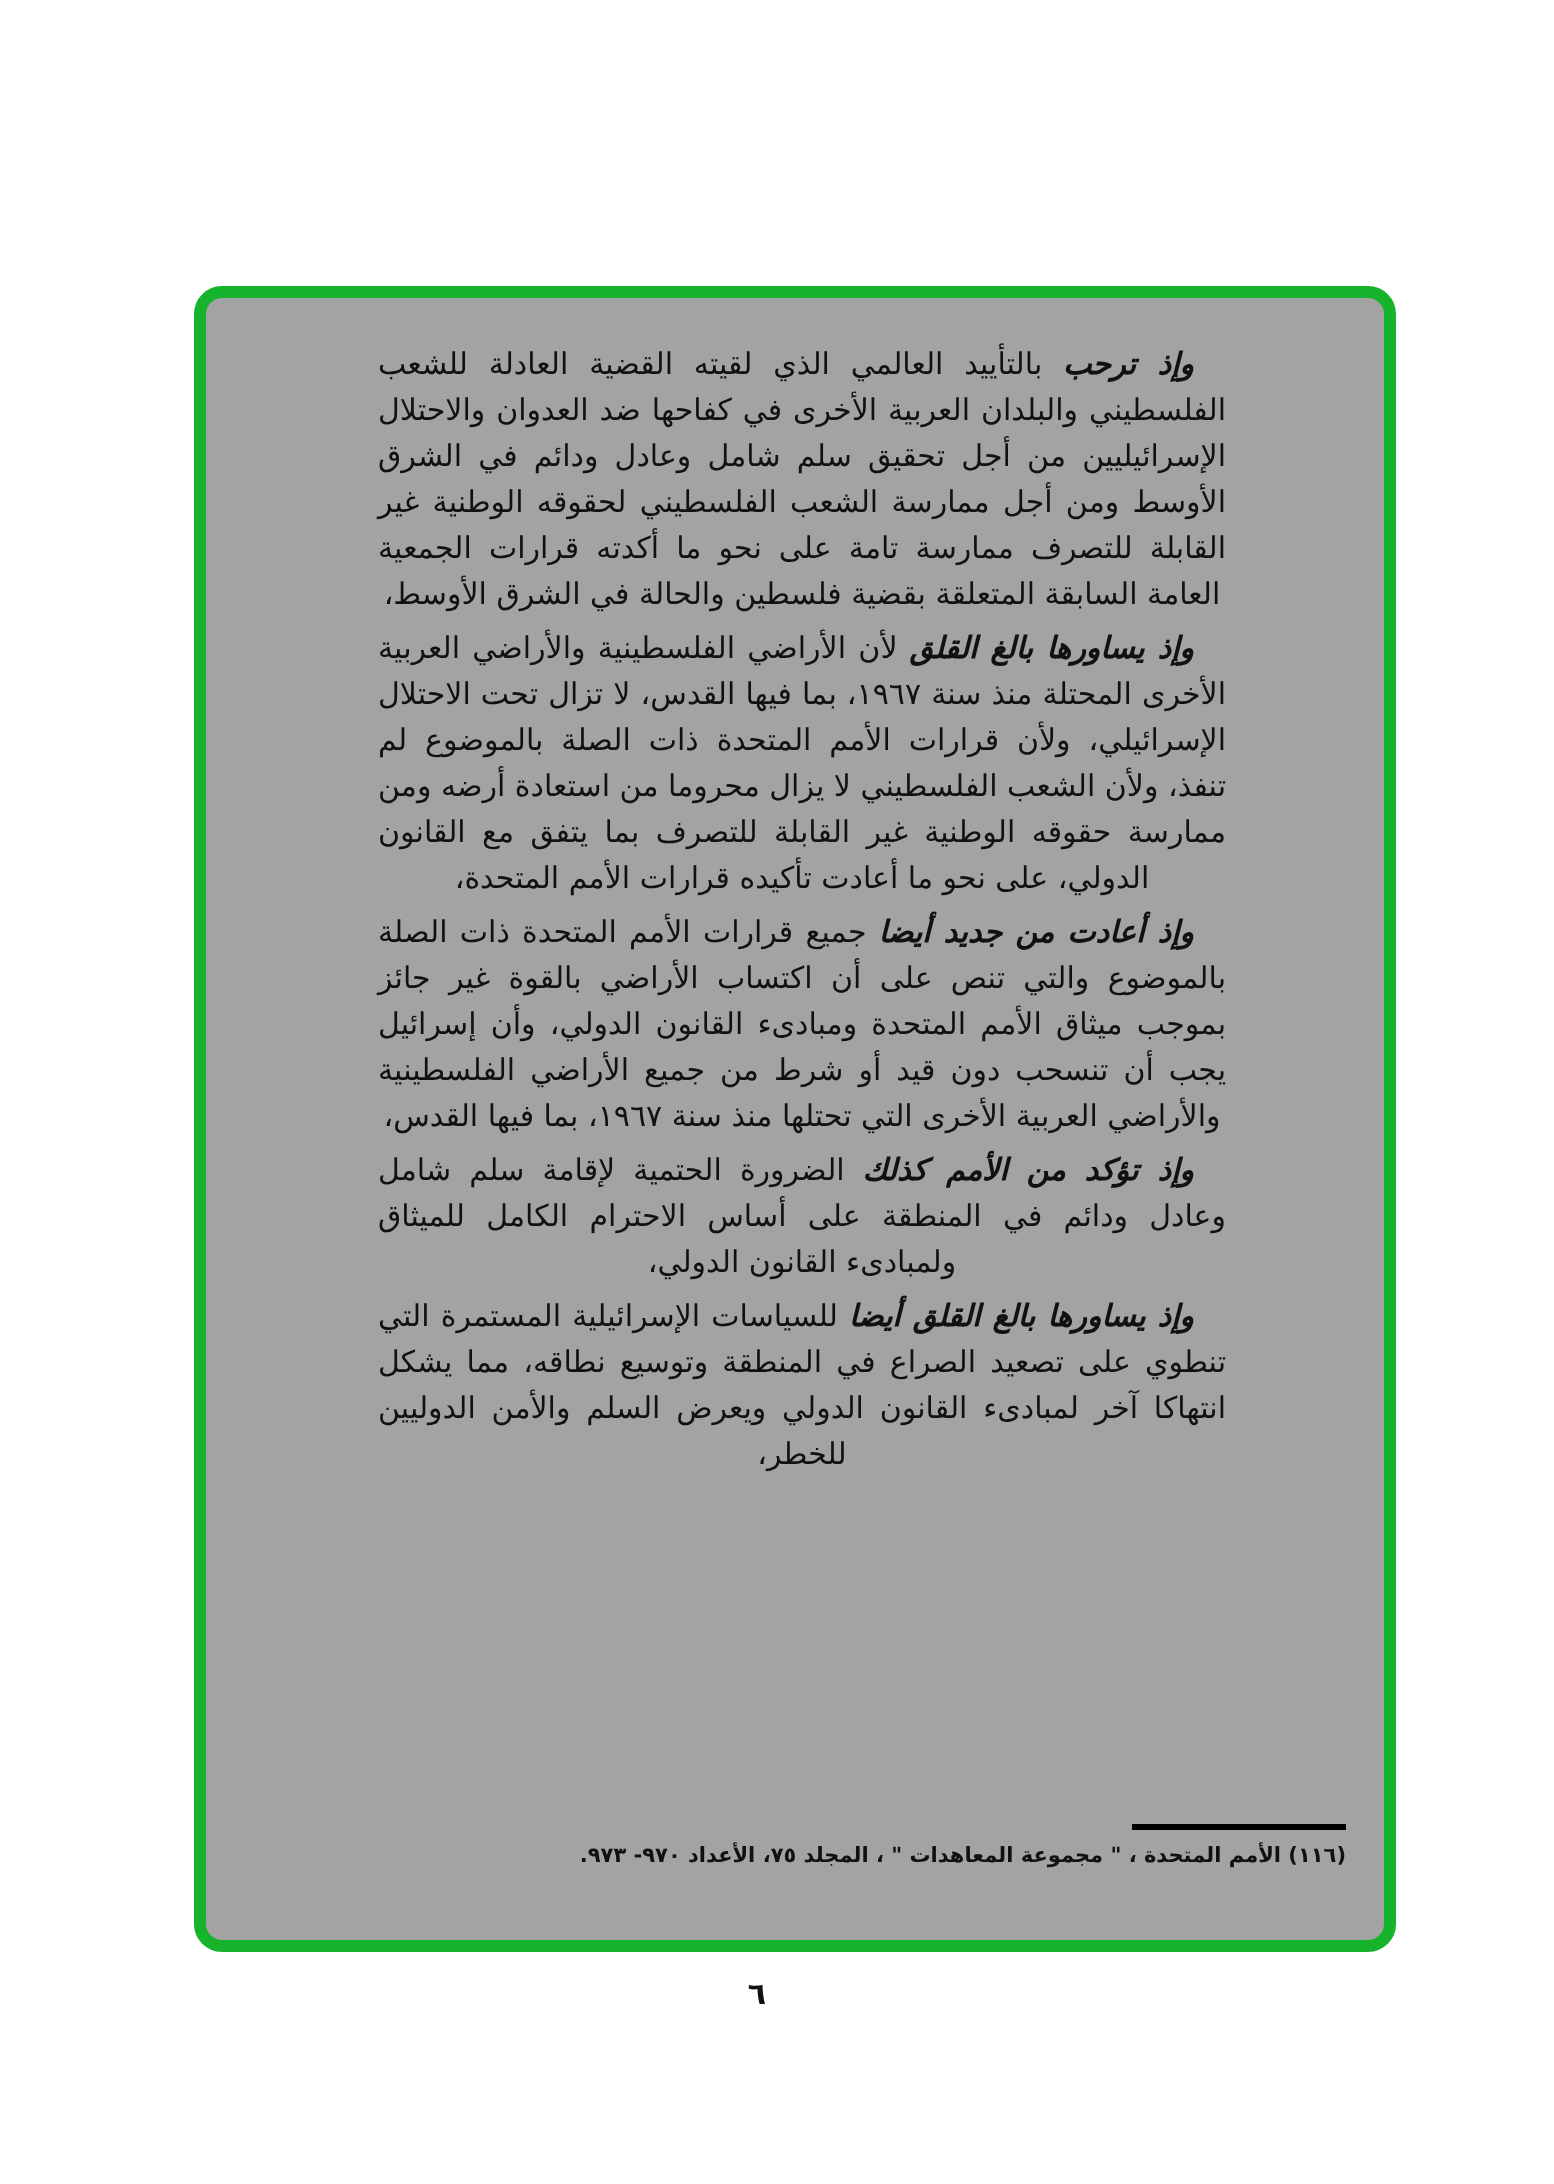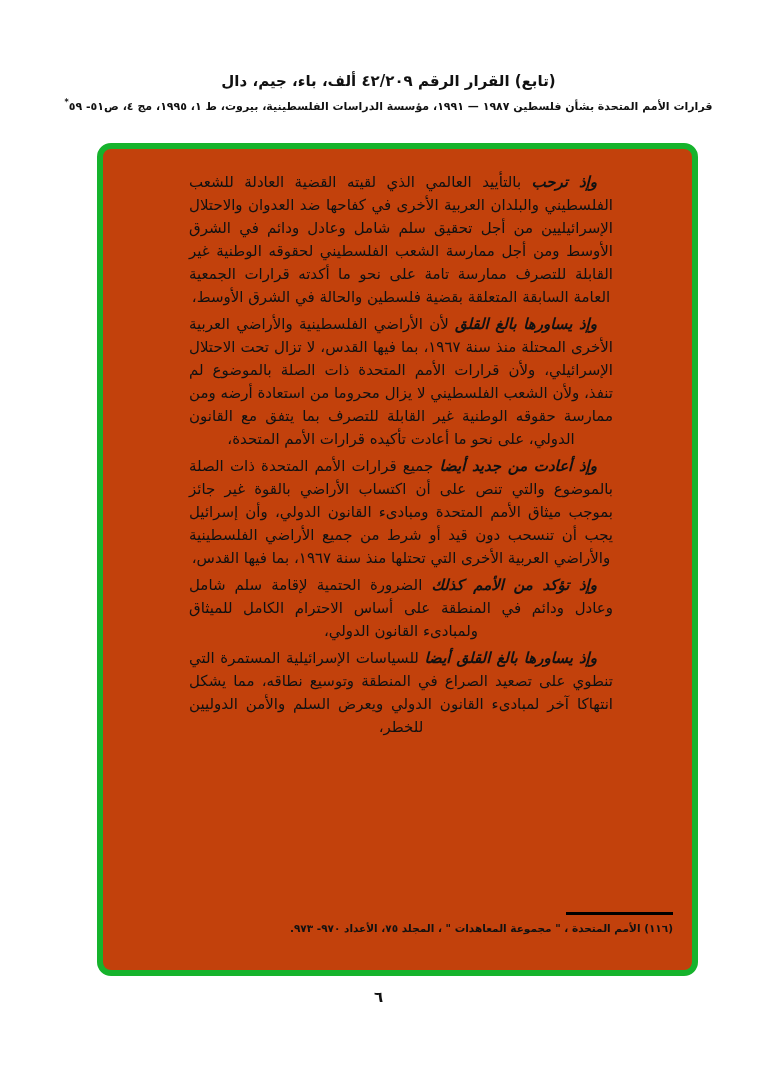--- a/index.html
+++ b/index.html
@@ -8,21 +8,21 @@
     position:relative; width:777px; height:1092px; margin:0 auto;
     background:#ffffff; color:#111;
     font-family:"DejaVu Sans", sans-serif; overflow:hidden;
   }
   .header { position:absolute; top:72px; left:0; width:100%; text-align:center; direction:rtl; }
   .header-line1 { font-size:15px; font-weight:bold; letter-spacing:0.5px; }
   .header-line2 { margin-top:8px; font-size:11px; font-weight:bold; white-space:nowrap; }
   .header-line2 sup { font-size:8px; }
   .frame {
     position:absolute; left:97px; top:143px; width:601px; height:833px;
-    border:6px solid #22c55e; border-radius:14px; background:#c2410c;
+    border:6px solid #22c55e; border-radius:14px; background:#a3a3a3;
   }
   .text-col {
     position:absolute; top:22px; right:79px; width:424px;
     direction:rtl; text-align:justify; text-align-last:center;
     font-size:15px; line-height:23px;
   }
   .text-col p { text-indent:16px; margin-bottom:4px; }
   .lead { font-weight:bold; font-style:italic; }
   sup.ref { font-size:9px; line-height:0; }
   .footnote-wrap { position:absolute; right:19px; bottom:36px; width:520px; direction:rtl; }
@@ -31,24 +31,20 @@
   .page-num {
     position:absolute; top:988px; left:0; width:777px; text-align:center;
     font-size:15px; font-weight:bold; transform:translateX(-10px);
   }
 </style>
 </head>
 <body>
 
 <div class="page">
 
-  <div class="header">
-    <div class="header-line1">(تابع) القرار الرقم ٤٢/٢٠٩ ألف، باء، جيم، دال</div>
-    <div class="header-line2"><span>قرارات الأمم المتحدة بشأن فلسطين ١٩٨٧ — ١٩٩١، مؤسسة الدراسات الفلسطينية، بيروت، ط ١، ١٩٩٥، مج ٤، ص٥١- ٥٩</span><sup>*</sup></div>
-  </div>
 
   <div class="frame" style="border-color: rgb(22, 179, 44);">
     <div class="text-col">
 
       <p><span class="lead">وإذ ترحب</span><span> بالتأييد العالمي الذي لقيته القضية العادلة للشعب الفلسطيني والبلدان العربية الأخرى في كفاحها ضد العدوان والاحتلال الإسرائيليين من أجل تحقيق سلم شامل وعادل ودائم في الشرق الأوسط ومن أجل ممارسة الشعب الفلسطيني لحقوقه الوطنية غير القابلة للتصرف ممارسة تامة على نحو ما أكدته قرارات الجمعية العامة السابقة المتعلقة بقضية فلسطين والحالة في الشرق الأوسط،</span></p>
 
       <p><span class="lead">وإذ يساورها بالغ القلق</span><span> لأن الأراضي الفلسطينية والأراضي العربية الأخرى المحتلة منذ سنة ١٩٦٧، بما فيها القدس، لا تزال تحت الاحتلال الإسرائيلي، ولأن قرارات الأمم المتحدة ذات الصلة بالموضوع لم تنفذ، ولأن الشعب الفلسطيني لا يزال محروما من استعادة أرضه ومن ممارسة حقوقه الوطنية غير القابلة للتصرف بما يتفق مع القانون الدولي، على نحو ما أعادت تأكيده قرارات الأمم المتحدة،</span></p>
 
 
       <p><span class="lead">وإذ أعادت من جديد أيضا</span><span> جميع قرارات الأمم المتحدة ذات الصلة بالموضوع والتي تنص على أن اكتساب الأراضي بالقوة غير جائز بموجب ميثاق الأمم المتحدة ومبادىء القانون الدولي، وأن إسرائيل يجب أن تنسحب دون قيد أو شرط من جميع الأراضي الفلسطينية والأراضي العربية الأخرى التي تحتلها منذ سنة ١٩٦٧، بما فيها القدس،</span></p>

